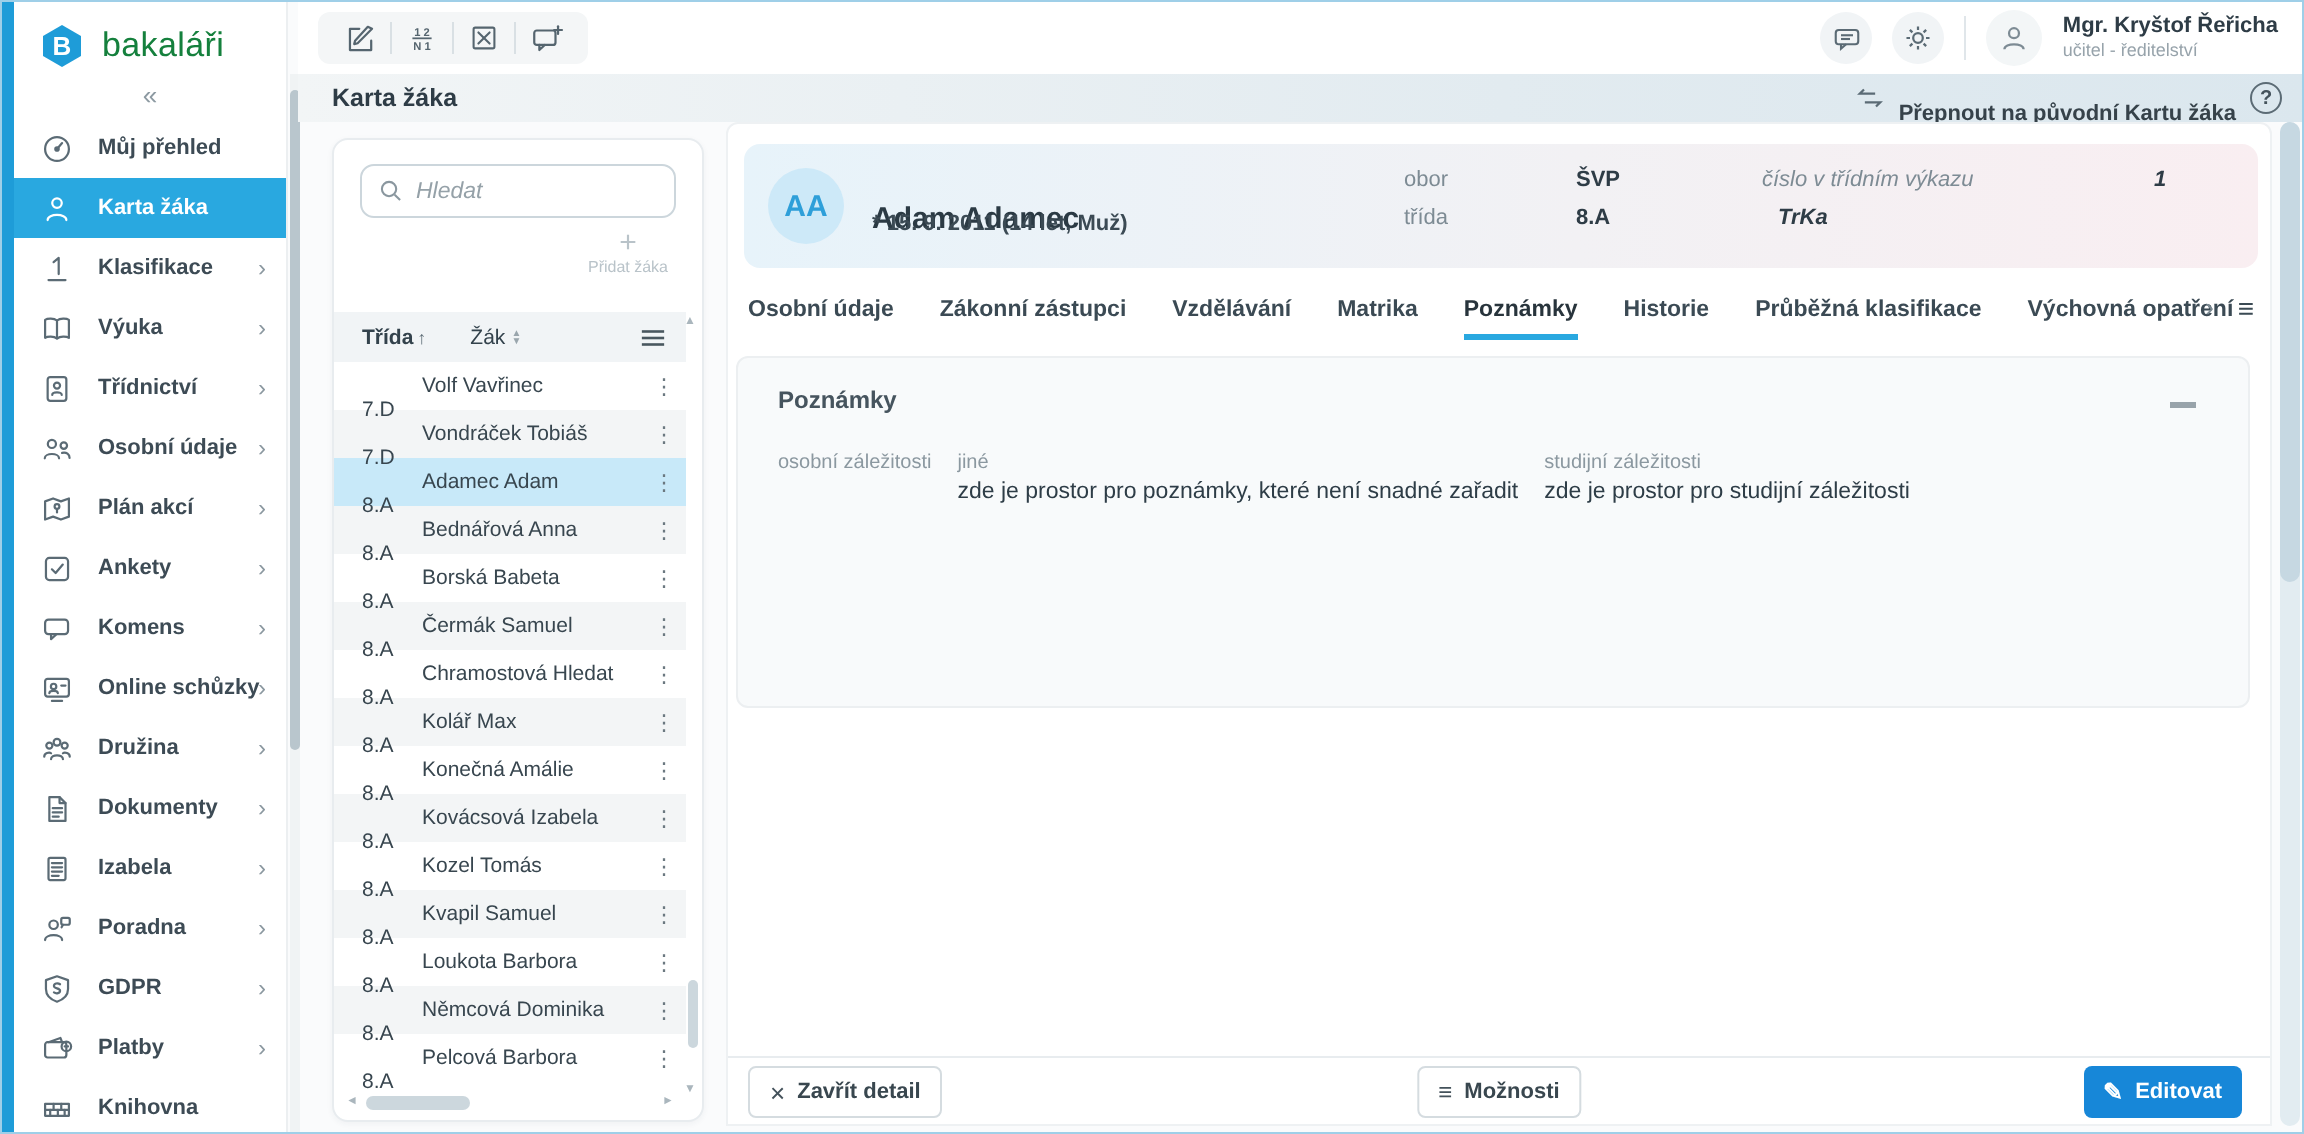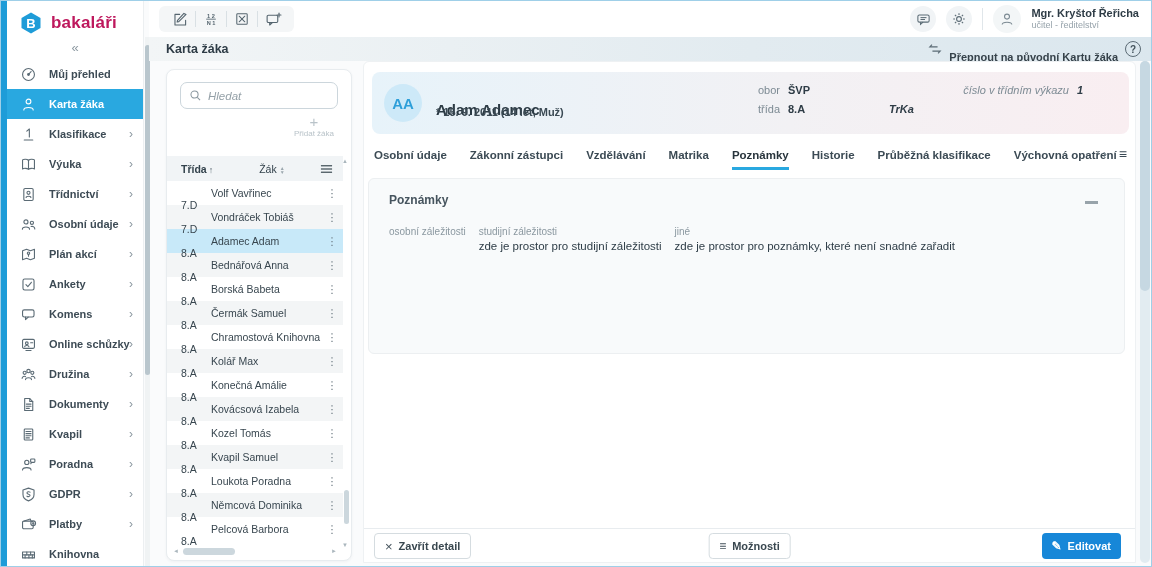--- a/index.html
+++ b/index.html
@@ -9,21 +9,21 @@
         border:1px solid #9fcfe8; }
   .abs{ position:absolute; }
 
   
   #accent-stripe{ left:0; top:0; width:6px; height:567px; background:#1e9cd8; }
 
   
   #sidebar{ left:6px; top:0; width:137px; height:567px; background:#ffffff; border-right:1px solid #eceff1; }
   #logo-row{ display:flex; align-items:center; gap:8px; padding:10px 0 6px 12px; }
   #logo-hex{ width:24px; height:24px; }
-  #logo-text{ font-size:17px; font-weight:bold; color:#be185d; letter-spacing:.2px; }
+  #logo-text{ font-size:17px; font-weight:normal; color:#15803d; letter-spacing:.2px; }
   #collapse{ text-align:center; color:#8d9aa2; font-size:13px; height:18px; line-height:14px; cursor:pointer; }
   .side-item{ position:relative; display:flex; align-items:center; height:30px; padding-left:13px; gap:12px;
               color:#3d4b55; font-size:11px; font-weight:bold; cursor:pointer; }
   .side-item .s-ic{ width:17px; height:17px; display:inline-flex; color:#5b6b75; flex:0 0 17px; }
   .side-item .s-ic svg{ width:17px; height:17px; }
   .side-item .chev{ position:absolute; right:10px; color:#8b98a0; font-size:12px; font-weight:normal; }
   .side-item.active{ background:#29a8e0; color:#ffffff; }
   .side-item.active .s-ic{ color:#ffffff; }
   #side-scroll{ left:144px; top:36px; width:5px; height:531px; background:#f0f3f4; }
   #side-thumb{ left:144px; top:44px; width:5px; height:330px; background:#b9c6cd; border-radius:3px; }
@@ -62,21 +62,21 @@
   #search-box{ position:absolute; left:13px; top:12px; width:158px; height:27px; border:1px solid #ccd6dc;
                border-radius:7px; display:flex; align-items:center; gap:6px; padding:0 8px; color:#8a979f; }
   #search-ph{ font-size:11.5px; font-style:italic; color:#95a1a8; }
   #filter-btn{ position:absolute; left:13px; top:49px; height:27px; padding:0 10px; border:1px solid #d3dbe0;
                border-radius:6px; display:flex; align-items:center; gap:6px; font-size:10.5px; font-weight:bold;
                color:#3d4b55; background:#fff; cursor:pointer; }
   #add-student{ position:absolute; right:12px; top:45px; width:50px; text-align:center; color:#b9c3c9; cursor:default; }
   #add-plus{ font-size:15px; line-height:14px; font-weight:normal; }
   #add-label{ font-size:8px; line-height:9px; }
   #list-header{ position:absolute; left:0; top:86px; width:176px; height:25px; background:#f1f4f6;
-                display:flex; align-items:center; font-size:10.5px; color:#33424c;gap:24px; }
+                display:flex; align-items:center; font-size:10.5px; color:#33424c; }
   #col-trida{ margin-left:14px; font-weight:bold; }
   .sort-up{ font-size:9px; color:#5c6b74; margin-left:2px; }
   #col-zak{ margin-left:22px; }
   .sort-both{ display:inline-flex; flex-direction:column; font-size:5px; line-height:4px; color:#9aa6ad; margin-left:3px; vertical-align:middle; }
   #cols-icon{ position:absolute; right:10px; color:#49575f; display:flex; }
   #rows{ position:absolute; left:0; top:111px; width:176px; }
   .row{ display:flex; align-items:center; height:24px; font-size:10.5px; color:#38464f; cursor:pointer; }
   .row:nth-child(even){ background:#f3f5f6; }
   .row.selected{ background:#c8e9f9; }
   .row .r-class{ width:44px; padding-left:14px;margin-top:24px; }
@@ -96,21 +96,21 @@
                  background:linear-gradient(90deg,#e7f3fa 0%,#f2f1f4 55%,#f9eef1 100%); }
   #stud-avatar{ position:absolute; left:12px; top:12px; width:38px; height:38px; border-radius:50%;
                 background:#cde9f8; color:#2e9fd9; font-size:15px; font-weight:bold;
                 display:flex; align-items:center; justify-content:center; }
   #stud-name{ position:absolute; left:64px; top:29px; font-size:15px; font-weight:bold; color:#2b3a44; }
   #stud-birth{ position:absolute; left:64px; top:34px; font-size:11px; font-weight:bold; color:#3b4a54; }
   .field-group{ position:absolute; top:11px; display:flex; flex-direction:column; gap:4px; }
   #fields-a{ left:330px; width:130px; }
   #fields-b{ right:18px; width:230px;font-style:italic; }
   .frow{ display:flex; align-items:baseline; font-size:11px; line-height:15px; }
-  .frow .flabel{ flex:1; text-align:right; color:#7d8b94; font-weight:normal; }
+  .frow .flabel{ flex:1; text-align:left; color:#7d8b94; font-weight:normal; }
   .frow .fvalue{ width:44px; text-align:left; margin-left:8px; font-weight:bold; color:#2e3c46; }
   #fields-b .frow .fvalue{ width:34px; }
 
   
   #tabs{ position:absolute; left:10px; top:82px; right:40px; height:26px; display:flex; gap:23px; }
   .tab{ font-size:11.5px; font-weight:bold; color:#3b4a54; line-height:22px; cursor:pointer; white-space:nowrap; }
   .tab.active{ color:#28343c; border-bottom:3px solid #29a8e0; }
   #tabs-more{ position:absolute; right:28px; top:84px; color:#7d8b94; font-size:13px; cursor:pointer; }
   #tabs-menu{ position:absolute; right:8px; top:84px; color:#3b4a54; font-size:14px; font-weight:bold; cursor:pointer; }
 
@@ -292,21 +292,21 @@
         <div class="side-item">
           <span class="s-ic">
             <svg viewBox="0 0 20 20" fill="none" stroke="currentColor" stroke-width="1.3" stroke-linecap="round" stroke-linejoin="round">
               <rect x="5" y="3.5" width="10" height="13" rx="1"></rect>
               <line x1="7" y1="6.5" x2="13" y2="6.5"></line>
               <line x1="7" y1="9" x2="13" y2="9"></line>
               <line x1="7" y1="11.5" x2="13" y2="11.5"></line>
               <line x1="7" y1="14" x2="11" y2="14"></line>
             </svg>
           </span>
-    <span>Kvapil</span>
+    <span>Izabela</span>
     <span class="chev">›</span>
         </div>
         <div class="side-item">
           <span class="s-ic">
             <svg viewBox="0 0 20 20" fill="none" stroke="currentColor" stroke-width="1.3" stroke-linecap="round" stroke-linejoin="round">
               <circle cx="8" cy="7.5" r="2.5"></circle>
               <path d="M3 16.5 c0,-3.8 10,-3.8 10,0"></path>
               <rect x="12.5" y="3.5" width="5" height="4" rx="1"></rect>
               <path d="M13.5 7.5 l-.8 1.5"></path>
             </svg>
@@ -493,21 +493,21 @@
     <span class="r-name">Borská Babeta</span>
     <span class="kebab">⋮</span>
         </div>
         <div class="row">
           <span class="r-class">8.A</span>
     <span class="r-name">Čermák Samuel</span>
     <span class="kebab">⋮</span>
         </div>
         <div class="row">
           <span class="r-class">8.A</span>
-    <span class="r-name">Chramostová Knihovna</span>
+    <span class="r-name">Chramostová Hledat</span>
     <span class="kebab">⋮</span>
         </div>
         <div class="row">
           <span class="r-class">8.A</span>
     <span class="r-name">Kolář Max</span>
     <span class="kebab">⋮</span>
         </div>
         <div class="row">
           <span class="r-class">8.A</span>
     <span class="r-name">Konečná Amálie</span>
@@ -523,21 +523,21 @@
     <span class="r-name">Kozel Tomás</span>
     <span class="kebab">⋮</span>
         </div>
         <div class="row">
           <span class="r-class">8.A</span>
     <span class="r-name">Kvapil Samuel</span>
     <span class="kebab">⋮</span>
         </div>
         <div class="row">
           <span class="r-class">8.A</span>
-    <span class="r-name">Loukota Poradna</span>
+    <span class="r-name">Loukota Barbora</span>
     <span class="kebab">⋮</span>
         </div>
         <div class="row">
           <span class="r-class">8.A</span>
     <span class="r-name">Němcová Dominika</span>
     <span class="kebab">⋮</span>
         </div>
         <div class="row">
           <span class="r-class">8.A</span>
     <span class="r-name">Pelcová Barbora</span>
@@ -595,26 +595,26 @@
     <div id="tabs-menu">≡</div>
 
     <div id="notes-card">
       <div id="notes-title">Poznámky</div>
       <div id="notes-collapse"></div>
       <div id="note-groups">
           <div>
             <div class="ng-label">osobní záležitosti</div>
           </div>
           <div>
+            <div class="ng-label">jiné</div>
+    <div class="ng-value">zde je prostor pro poznámky, které není snadné zařadit</div>
+          </div>
+          <div>
             <div class="ng-label">studijní záležitosti</div>
     <div class="ng-value">zde je prostor pro studijní záležitosti</div>
-          </div>
-          <div>
-            <div class="ng-label">jiné</div>
-    <div class="ng-value">zde je prostor pro poznámky, které není snadné zařadit</div>
           </div>
         </div>
     </div>
 
     <div id="action-bar">
       <button class="bar-btn" id="close-btn">
         <span class="x">×</span>
         <span>Zavřít detail</span>
       </button>
       <button class="bar-btn" id="options-btn">

